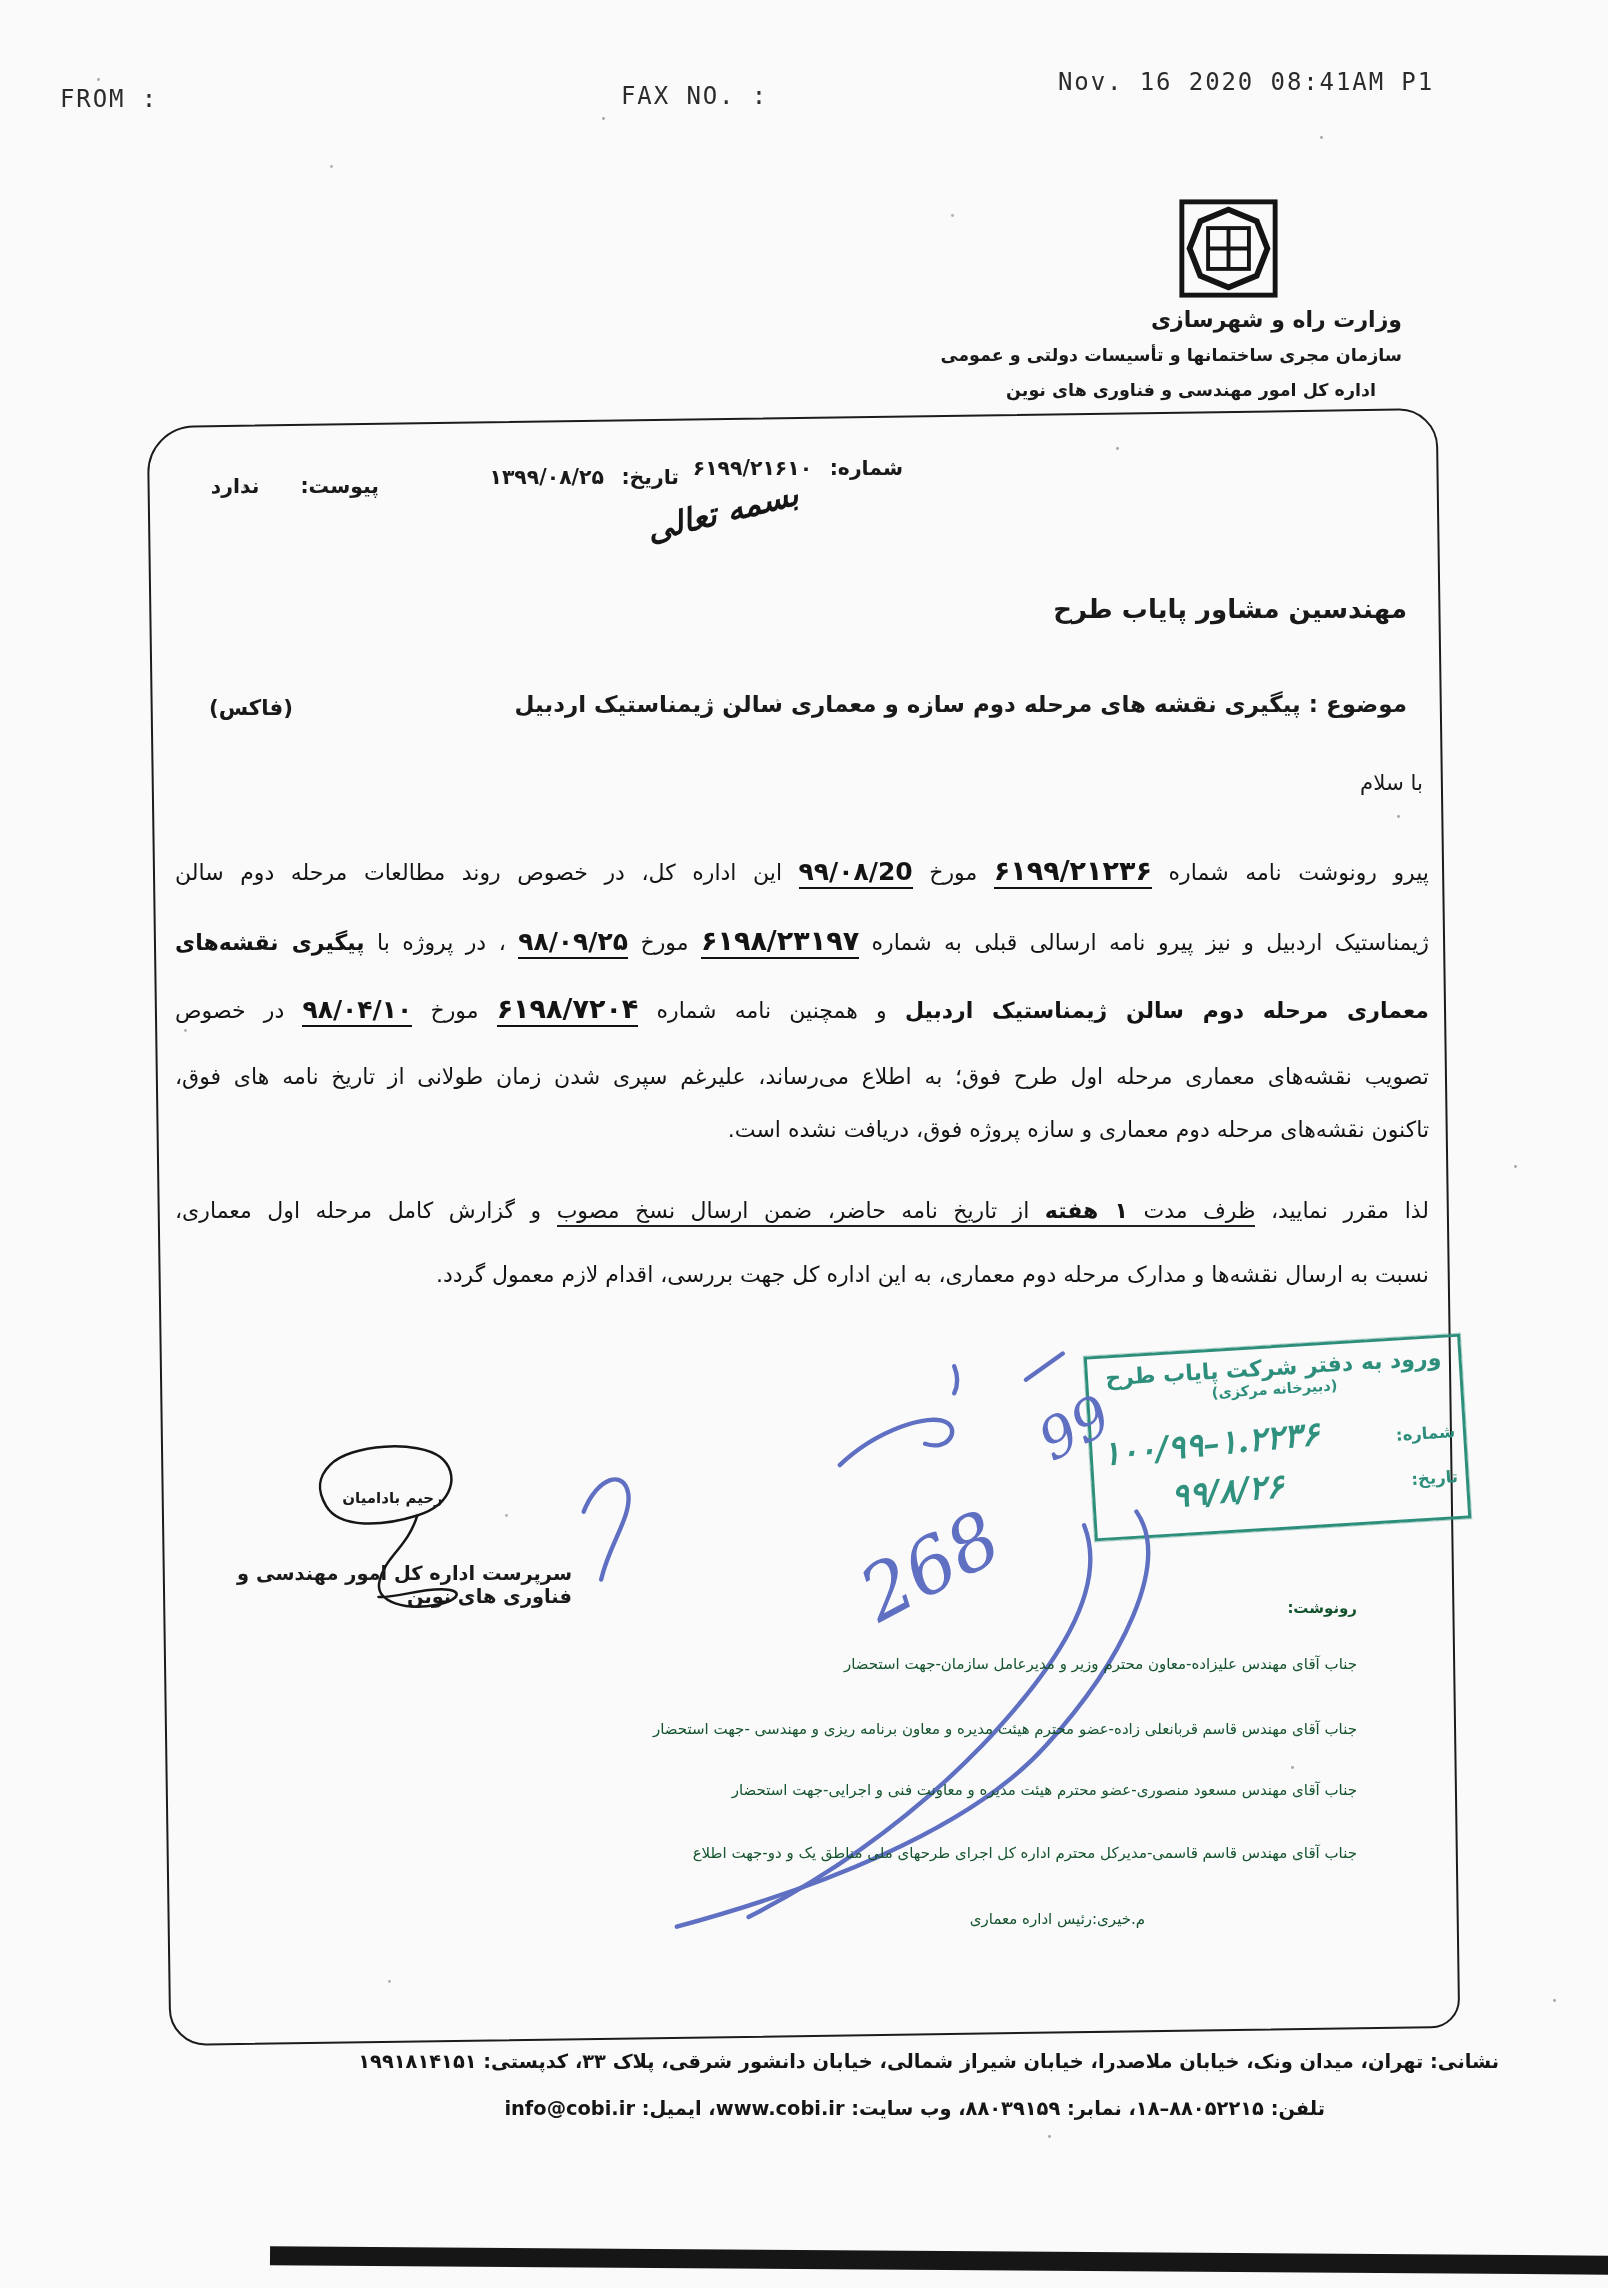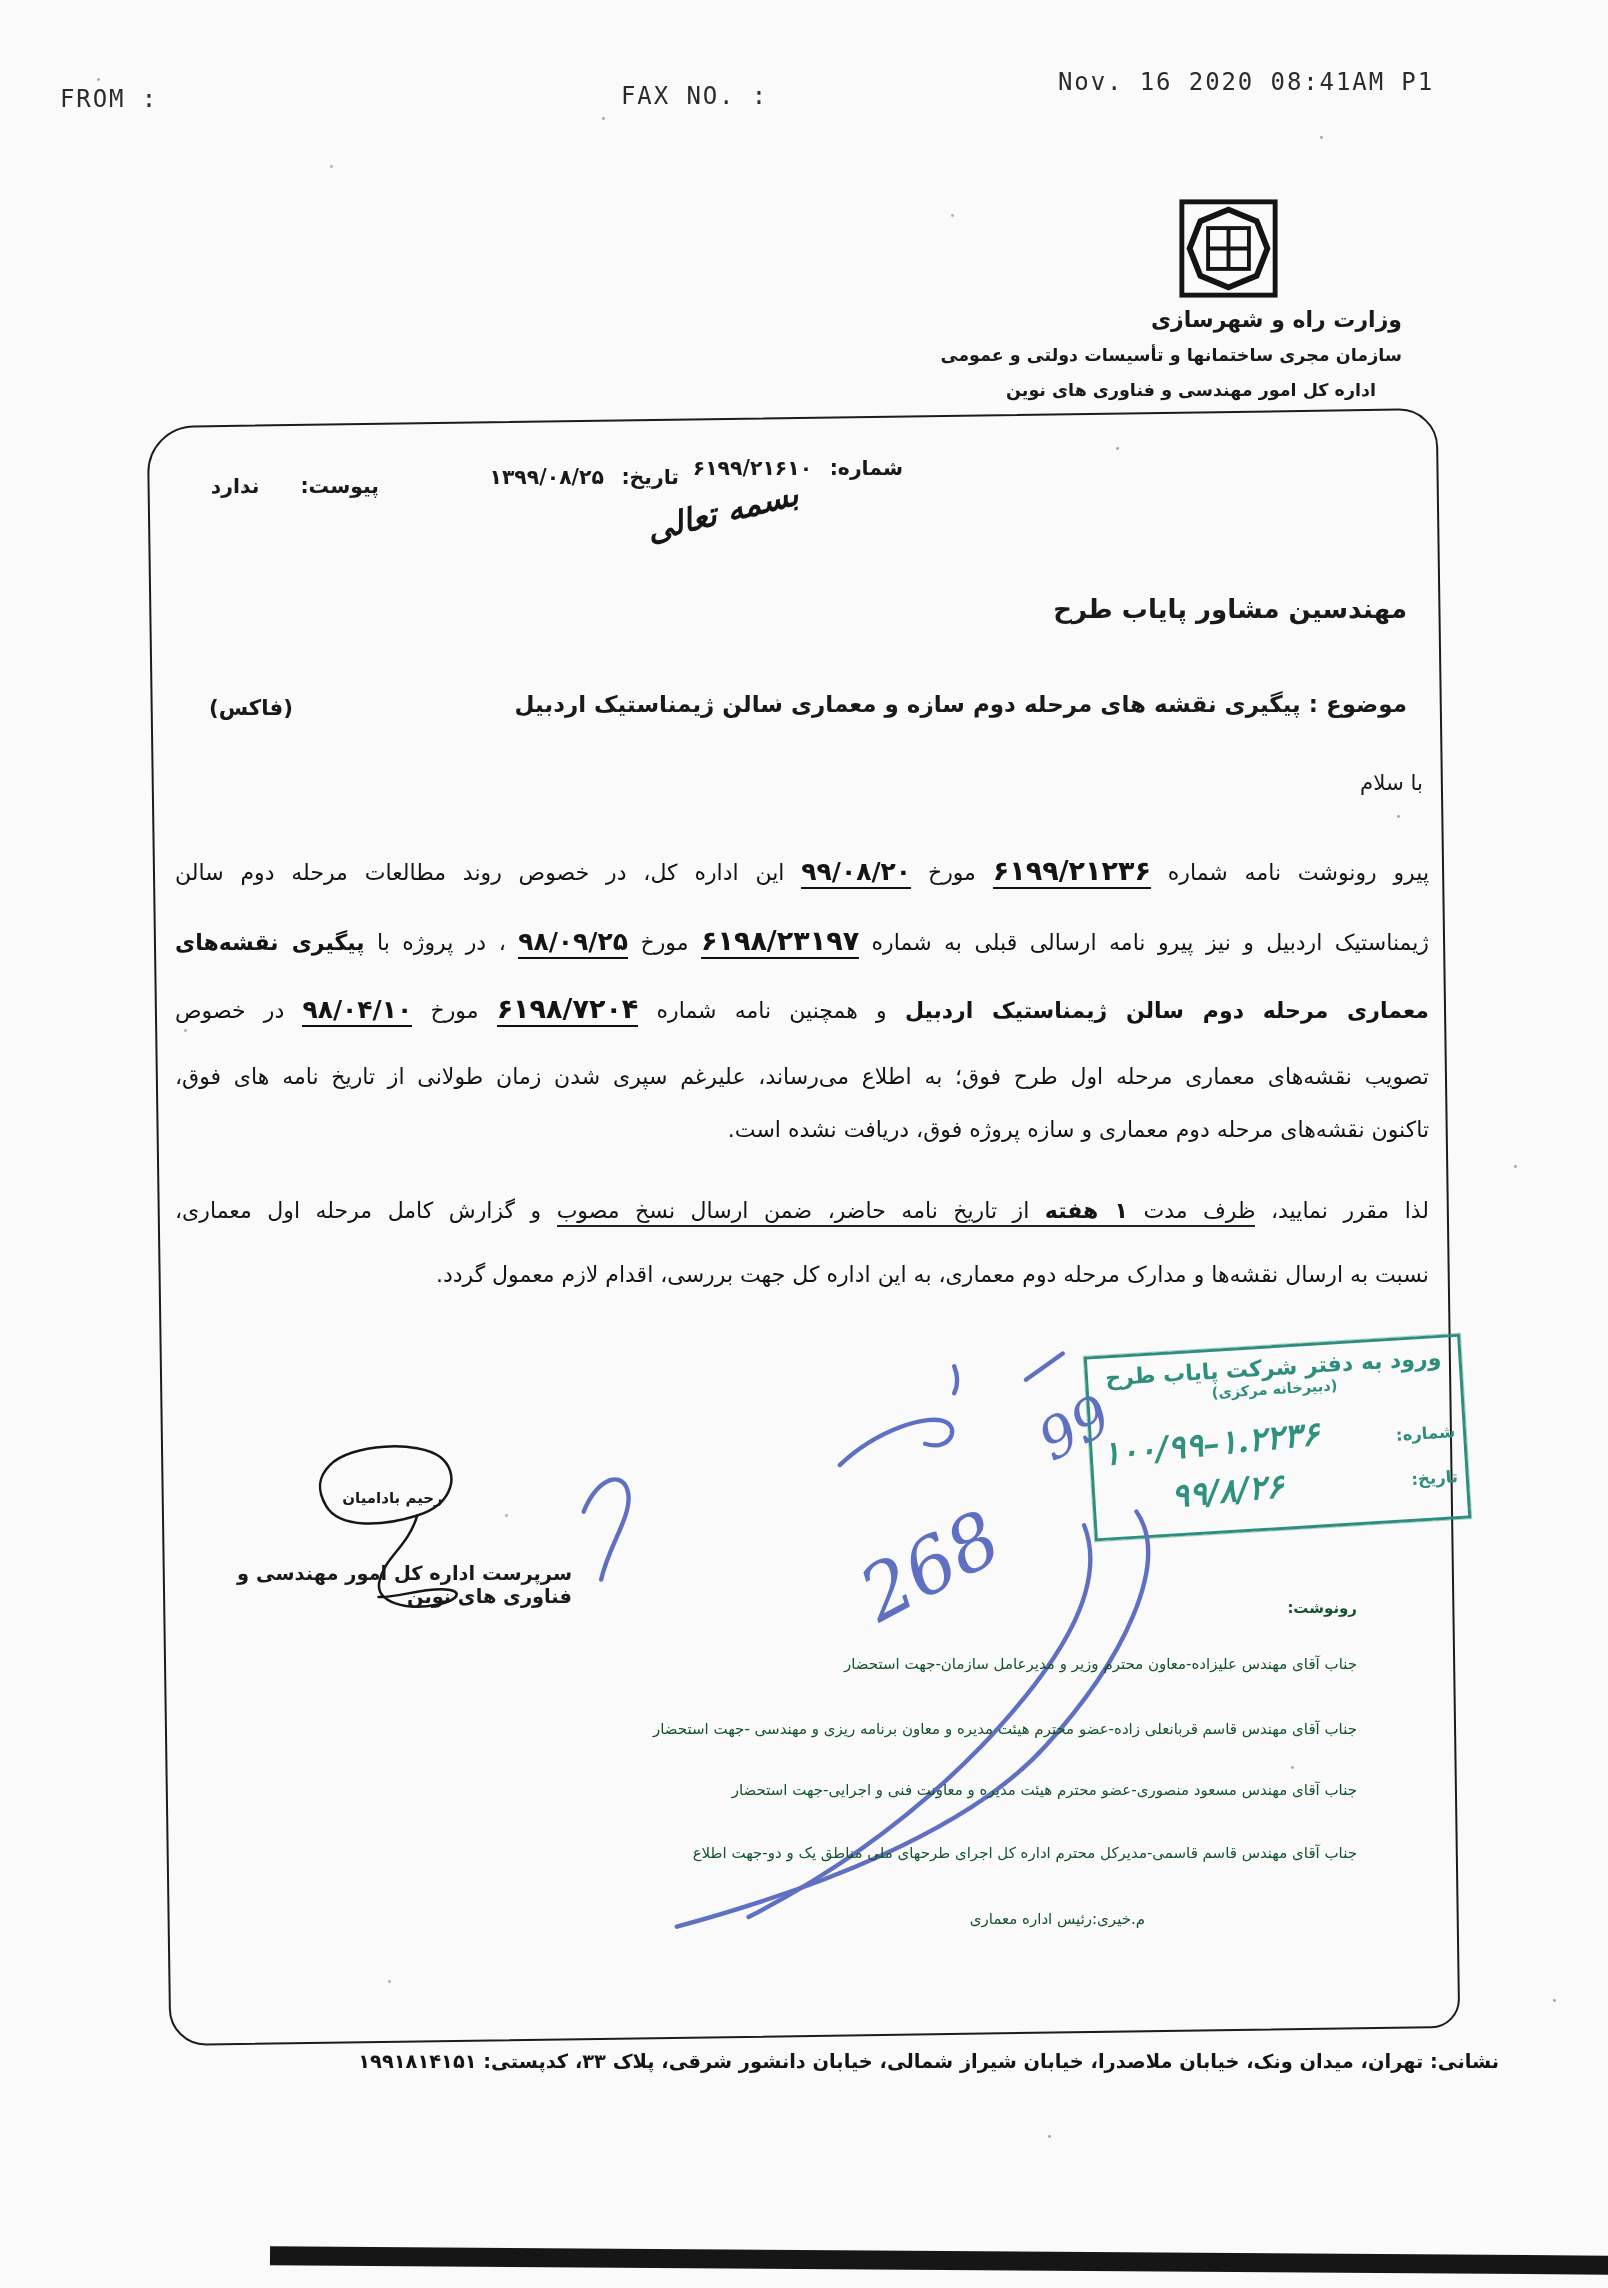--- a/index.html
+++ b/index.html
@@ -112,21 +112,21 @@
   <div class="abs rtl recipient" style="right:202px; top:594px;">مهندسین مشاور پایاب طرح</div>
 
   <div class="abs rtl subject" style="right:202px; top:691px;">
     <span>موضوع : </span><span>پیگیری نقشه های مرحله دوم سازه و معماری سالن ژیمناستیک اردبیل</span>
   </div>
   <div class="abs rtl faxnote" style="left:209px; top:695px;">(فاکس)</div>
 
   <div class="abs rtl salut" style="right:186px; top:770px;">با سلام</div>
 
   <div class="abs bline j" style="top:850px;">
-    <span>پیرو رونوشت نامه شماره </span><span class="num">۶۱۹۹/۲۱۲۳۶</span><span> مورخ </span><span class="dat">۹۹/۰۸/۲۰</span><span> این اداره کل، در خصوص روند مطالعات مرحله دوم سالن</span>
+    <span>پیرو رونوشت نامه شماره </span><span class="num">۶۱۹۹/۲۱۲۳۶</span><span> مورخ </span><span class="dat">۹۹/۰۸/20</span><span> این اداره کل، در خصوص روند مطالعات مرحله دوم سالن</span>
   </div>
   <div class="abs bline j" style="top:920px;">
     <span>ژیمناستیک اردبیل و نیز پیرو نامه ارسالی قبلی به شماره </span><span class="num">۶۱۹۸/۲۳۱۹۷</span><span> مورخ </span><span class="dat">۹۸/۰۹/۲۵</span><span> ، در پروژه با </span><span class="bld">پیگیری نقشه‌های</span>
   </div>
   <div class="abs bline j" style="top:988px;">
     <span class="bld">معماری مرحله دوم سالن ژیمناستیک اردبیل</span><span> و همچنین نامه شماره </span><span class="num">۶۱۹۸/۷۲۰۴</span><span> مورخ </span><span class="dat">۹۸/۰۴/۱۰</span><span> در خصوص</span>
   </div>
   <div class="abs bline" style="top:1109px;">تاکنون نقشه‌های مرحله دوم معماری و سازه پروژه فوق، دریافت نشده است.</div>
   <div class="abs bline j" style="top:1056px;">تصویب نقشه‌های معماری مرحله اول طرح فوق؛ به اطلاع می‌رساند، علیرغم سپری شدن زمان طولانی از تاریخ نامه های فوق،</div>
 
@@ -167,17 +167,18 @@
   </div>
 
   <div class="abs rtl cc" style="right:252px; top:1599px; font-weight:bold;">رونوشت:</div>
   <div class="abs rtl cc" style="right:252px; top:1655px;">جناب آقای مهندس علیزاده-معاون محترم وزیر و مدیرعامل سازمان-جهت استحضار</div>
   <div class="abs rtl cc" style="right:252px; top:1720px;">جناب آقای مهندس قاسم قربانعلی زاده-عضو محترم هیئت مدیره و معاون برنامه ریزی و مهندسی -جهت استحضار</div>
   <div class="abs rtl cc" style="right:252px; top:1781px;">جناب آقای مهندس مسعود منصوری-عضو محترم هیئت مدیره و معاونت فنی و اجرایی-جهت استحضار</div>
   <div class="abs rtl cc" style="right:252px; top:1844px;">جناب آقای مهندس قاسم قاسمی-مدیرکل محترم اداره کل اجرای طرحهای ملی مناطق یک و دو-جهت اطلاع</div>
   <div class="abs rtl cc" style="right:464px; top:1910px;">م.خیری:رئیس اداره معماری</div>
 
   <div class="abs rtl foot" style="right:110px; top:2050px;">نشانی: تهران، میدان ونک، خیابان ملاصدرا، خیابان شیراز شمالی، خیابان دانشور شرقی، پلاک ۳۳، کدپستی: ۱۹۹۱۸۱۴۱۵۱</div>
+  <div class="abs rtl foot" style="right:284px; top:2097px;">تلفن: ۸۸۰۵۲۲۱۵–۱۸، نمابر: ۸۸۰۳۹۱۵۹، وب سایت: www.cobi.ir، ایمیل: info@cobi.ir</div>
 
   <div class="abs scanbar" style="left:270px; top:2251px; width:1339px; height:19.4px; transform:rotate(0.4deg);"></div>
 
 </div>
 
 
 </body></html>

